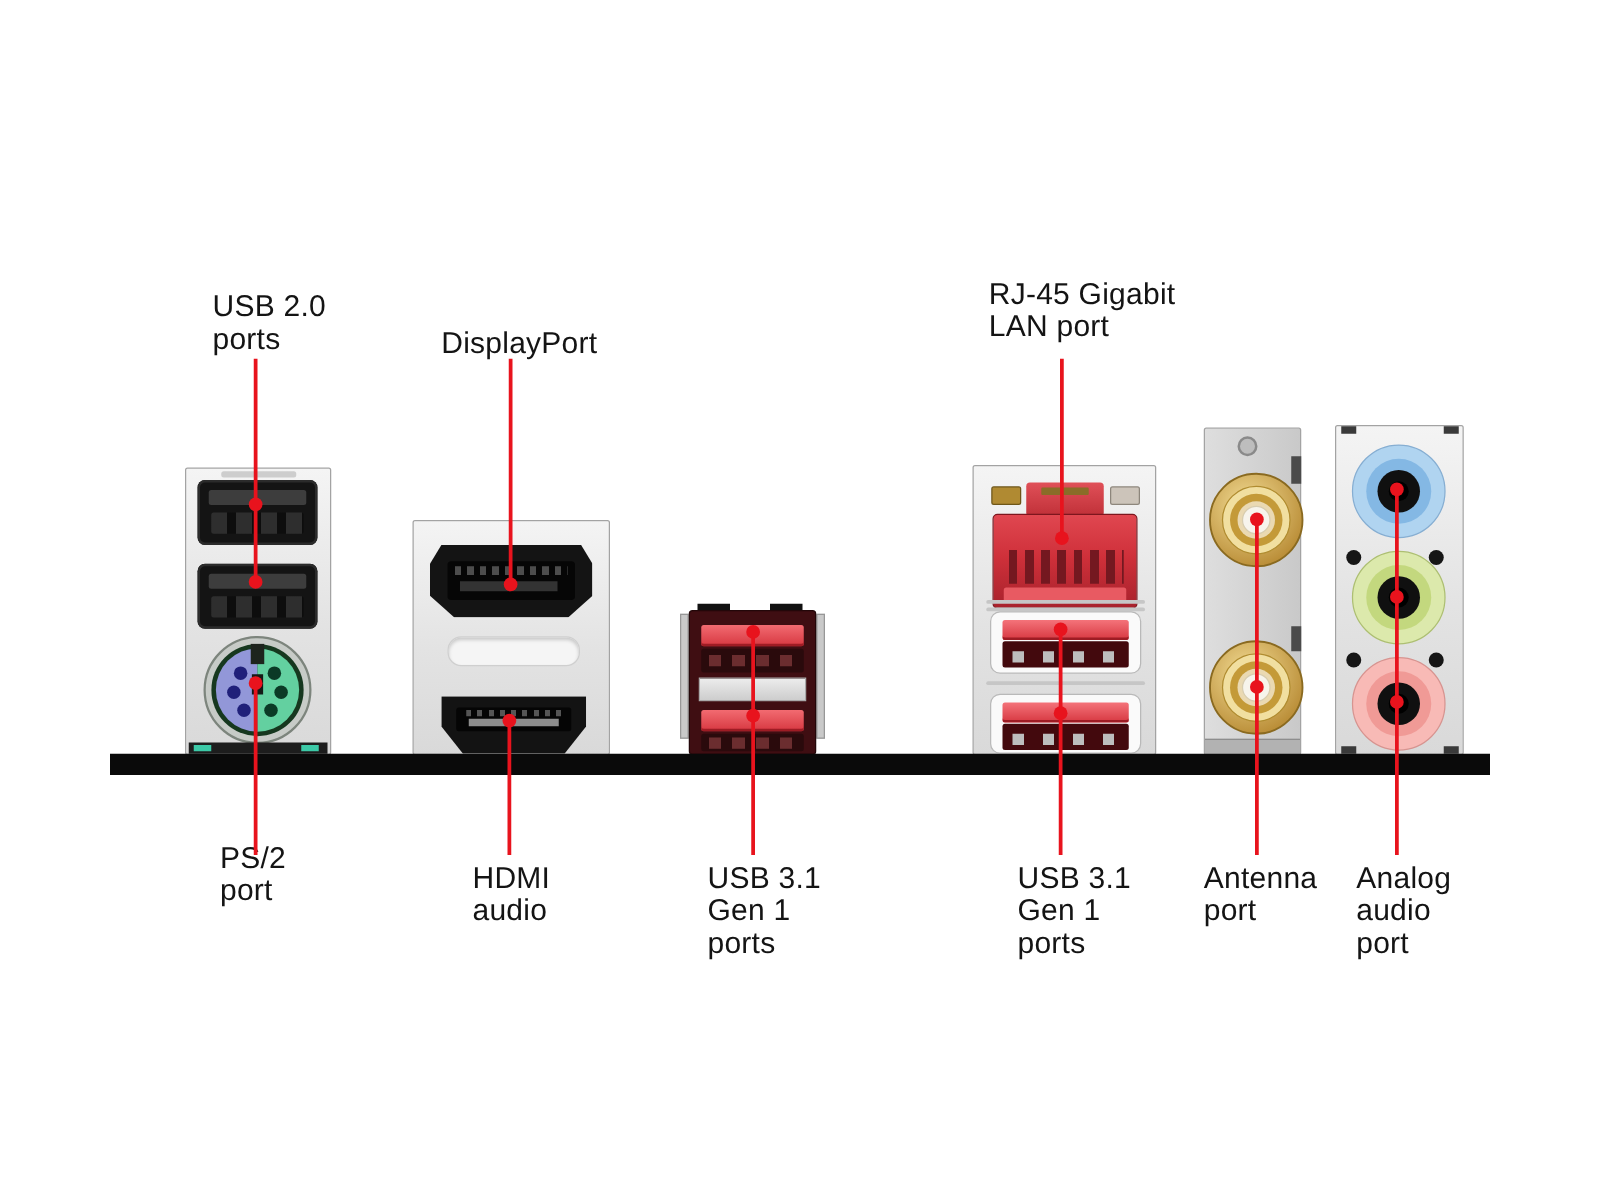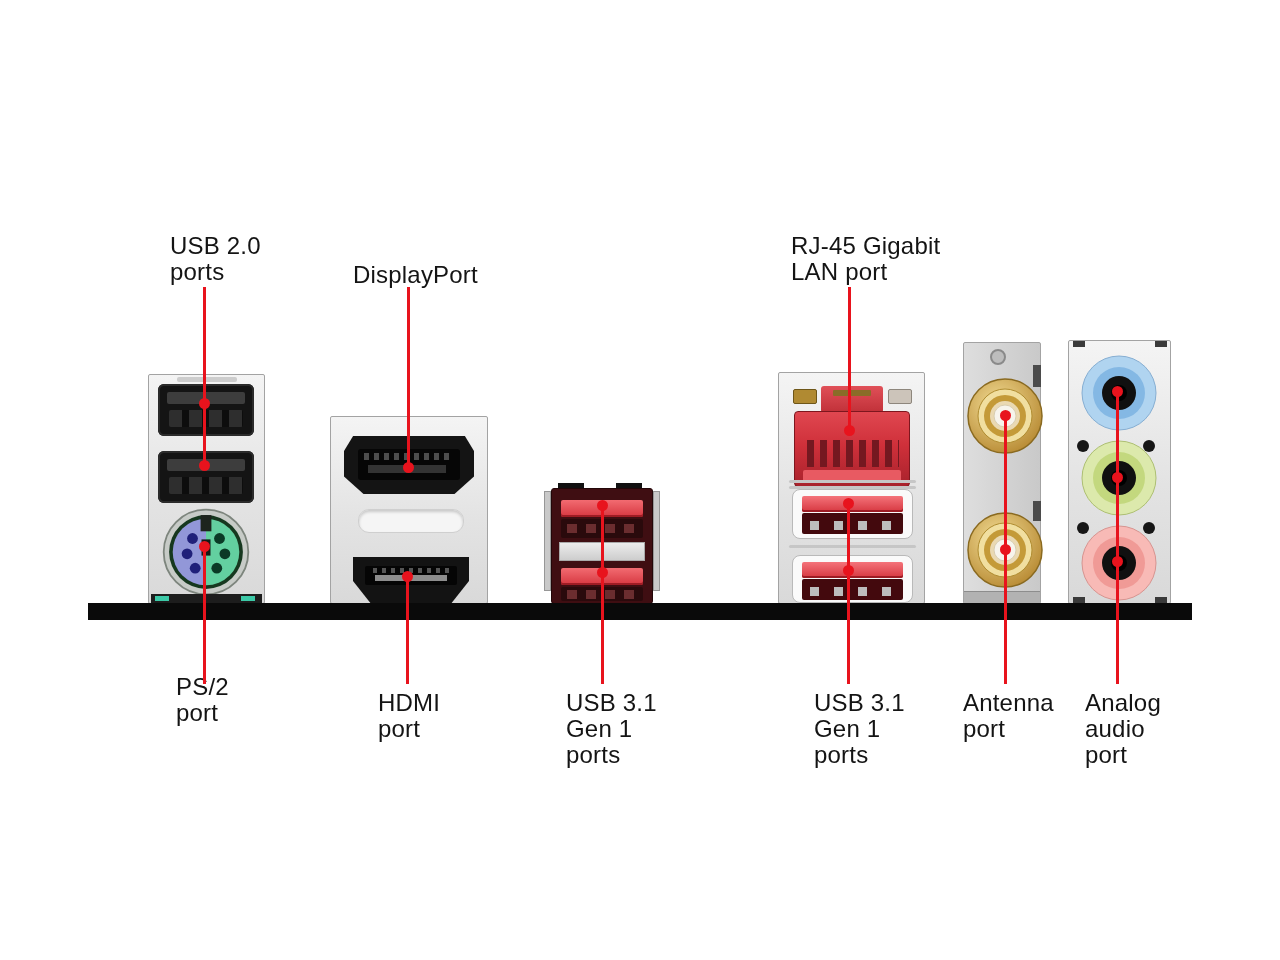--- a/index.html
+++ b/index.html
@@ -236,26 +236,26 @@
   <div class="cd" style="left:843px;top:565px"></div>
   <div class="cd" style="left:1000px;top:410px"></div>
   <div class="cd" style="left:1000px;top:544px"></div>
   <div class="cd" style="left:1112px;top:386px"></div>
   <div class="cd" style="left:1112px;top:472px"></div>
   <div class="cd" style="left:1112px;top:556px"></div>
 
   <div class="callout-label" style="left:170px;top:233px">USB 2.0
 ports</div>
   <div class="callout-label" style="left:353px;top:262px">DisplayPort</div>
-  <div class="callout-label" style="left:791px;top:233px">RJ-45 Gigabit
+  <div class="callout-label" style="left:791px;top:223px">RJ-45 Gigabit
 LAN port</div>
   <div class="callout-label" style="left:176px;top:674px">PS/2
 port</div>
   <div class="callout-label" style="left:378px;top:690px">HDMI
-port</div>
+audio</div>
   <div class="callout-label" style="left:566px;top:690px">USB 3.1
 Gen 1
 ports</div>
   <div class="callout-label" style="left:814px;top:690px">USB 3.1
 Gen 1
 ports</div>
   <div class="callout-label" style="left:963px;top:690px">Antenna
 port</div>
   <div class="callout-label" style="left:1085px;top:690px">Analog
 audio

